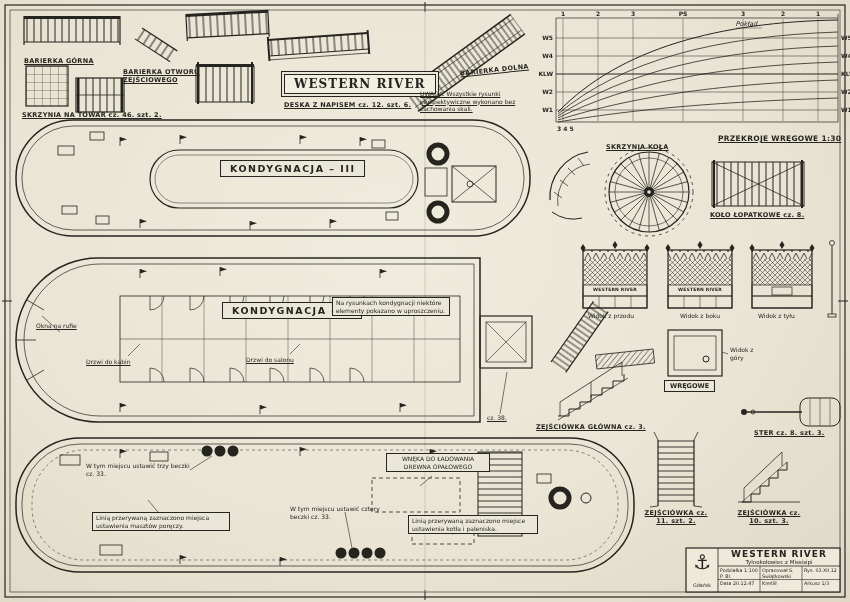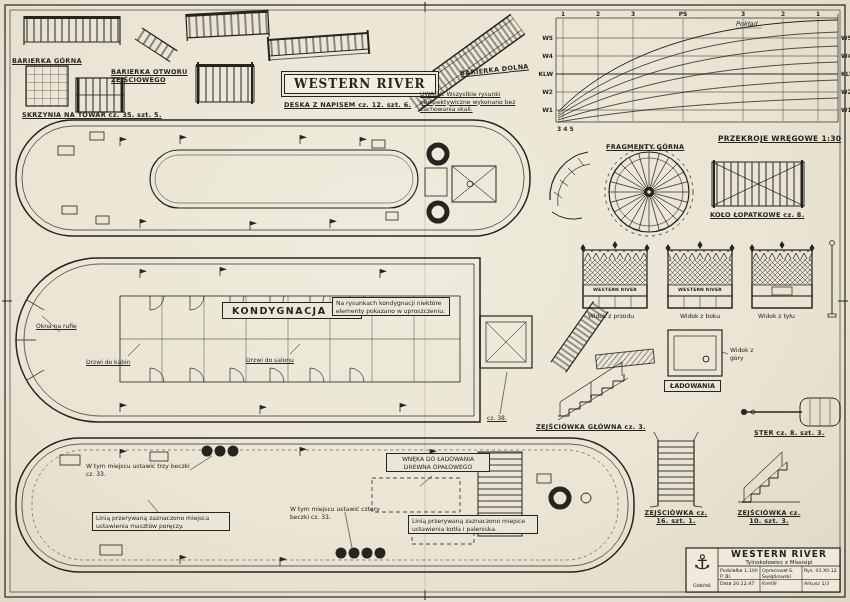--- a/index.html
+++ b/index.html
@@ -426,57 +426,58 @@
       <line x1="718" y1="548" x2="718" y2="592" class="s08"></line>
       <line x1="718" y1="566" x2="840" y2="566" class="s08"></line>
       <line x1="718" y1="579.5" x2="840" y2="579.5" class="s06"></line>
       <line x1="760" y1="566" x2="760" y2="592" class="s06"></line>
       <line x1="802" y1="566" x2="802" y2="592" class="s06"></line>
     </g>
 
   </g>
 </svg>
 
-<div class="lbl cap" style="left:12px;top:57px">BARIERKA GÓRNA</div>
-<div class="lbl cap" style="left:111px;top:68px;width:92px">BARIERKA OTWORU ZEJŚCIOWEGO</div>
-<div class="lbl cap" style="left:22px;top:111px;width:165px">SKRZYNIA NA TOWAR  cz. 35. szt. 5.</div>
+<div class="lbl cap" style="left:24px;top:57px">BARIERKA GÓRNA</div>
+<div class="lbl cap" style="left:123px;top:68px;width:92px">BARIERKA OTWORU ZEJŚCIOWEGO</div>
+<div class="lbl cap" style="left:22px;top:111px;width:165px">SKRZYNIA NA TOWAR  cz. 46. szt. 2.</div>
 <div class="lbl sign" style="left:284px;top:74px">WESTERN RIVER</div>
 <div class="lbl cap" style="left:284px;top:101px;width:130px">DESKA Z NAPISEM  cz. 12. szt. 6.</div>
 <div class="lbl cap rot-6" style="left:460px;top:66px">BARIERKA DOLNA</div>
 <div class="lbl note ul" style="left:420px;top:90px;width:130px">UWAGA: Wszystkie rysunki perspektywiczne wykonano bez zachowania skali.</div>
 <div class="lbl cap cap7" style="left:718px;top:134px">PRZEKROJE WRĘGOWE 1:30</div>
 
-<div class="lbl cap" style="left:606px;top:143px">FRAGMENTY GÓRNA</div>
+<div class="lbl cap" style="left:606px;top:143px">SKRZYNIA KOŁA</div>
 <div class="lbl cap" style="left:710px;top:211px">KOŁO ŁOPATKOWE  cz. 8.</div>
 
+<div class="lbl k-label" style="left:220px;top:160px">KONDYGNACJA – III</div>
 <div class="lbl k-label" style="left:222px;top:302px">KONDYGNACJA – II</div>
 
 <div class="lbl note boxed" style="left:332px;top:297px;width:110px">Na rysunkach kondygnacji niektóre elementy pokazano w uproszczeniu.</div>
 <div class="lbl note ul" style="left:36px;top:322px;width:64px">Okna na rufie</div>
 <div class="lbl note ul" style="left:86px;top:358px">Drzwi do kabin</div>
 <div class="lbl note ul" style="left:246px;top:356px">Drzwi do salonu</div>
 
 <div class="lbl note" style="left:86px;top:462px;width:108px">W tym miejscu ustawić trzy beczki  cz. 33.</div>
 <div class="lbl note boxed" style="left:92px;top:512px;width:130px">Linią przerywaną zaznaczono miejsca ustawienia masztów poręczy.</div>
 <div class="lbl note" style="left:290px;top:505px;width:108px">W tym miejscu ustawić cztery beczki  cz. 33.</div>
 <div class="lbl note boxed center" style="left:386px;top:453px;width:96px">WNĘKA DO ŁADOWANIA DREWNA OPAŁOWEGO</div>
 <div class="lbl note boxed" style="left:408px;top:515px;width:122px">Linią przerywaną zaznaczono miejsce ustawienia kotła i paleniska.</div>
 <div class="lbl note ul" style="left:487px;top:414px">cz. 38.</div>
 
 <div class="lbl nameplate" style="left:585px;top:287px;width:60px">WESTERN RIVER</div>
 <div class="lbl nameplate" style="left:670px;top:287px;width:60px">WESTERN RIVER</div>
 <div class="lbl note" style="left:588px;top:312px;width:56px">Widok z przodu</div>
 <div class="lbl note" style="left:680px;top:312px;width:52px">Widok z boku</div>
 <div class="lbl note" style="left:758px;top:312px;width:52px">Widok z tyłu</div>
-<div class="lbl cap-box" style="left:664px;top:380px">ŁADOWANIA</div>
+<div class="lbl cap-box" style="left:664px;top:380px">WRĘGOWE</div>
 <div class="lbl note" style="left:730px;top:346px;width:34px">Widok z góry</div>
 
 <div class="lbl cap" style="left:536px;top:423px">ZEJŚCIÓWKA GŁÓWNA  cz. 3.</div>
 <div class="lbl cap" style="left:754px;top:429px">STER  cz. 8.  szt. 3.</div>
-<div class="lbl cap center" style="left:644px;top:509px;width:64px">ZEJŚCIÓWKA cz. 16. szt. 1.</div>
+<div class="lbl cap center" style="left:644px;top:509px;width:64px">ZEJŚCIÓWKA cz. 11. szt. 2.</div>
 <div class="lbl cap center" style="left:734px;top:509px;width:70px">ZEJŚCIÓWKA cz. 10. szt. 3.</div>
 
 <span class="anchor" style="left:693px;top:552px">⚓</span>
 <div class="lbl tb center" style="left:686px;top:583px;width:32px">Gdańsk</div>
 <div class="lbl tb-name" style="left:718px;top:549px;width:122px">WESTERN RIVER</div>
 <div class="lbl tb-sub" style="left:718px;top:559px;width:122px">Tylnokołowiec z Missisipi</div>
 <div class="lbl tb" style="left:720px;top:568px;width:39px">Podziałka 1:100 P. Bl.</div>
 <div class="lbl tb" style="left:762px;top:568px;width:39px">Opracował S. Świątkowski</div>
 <div class="lbl tb" style="left:804px;top:568px;width:35px">Rys. 03.XII.12</div>
 <div class="lbl tb" style="left:720px;top:581px;width:39px">Data 20.12.47</div>

